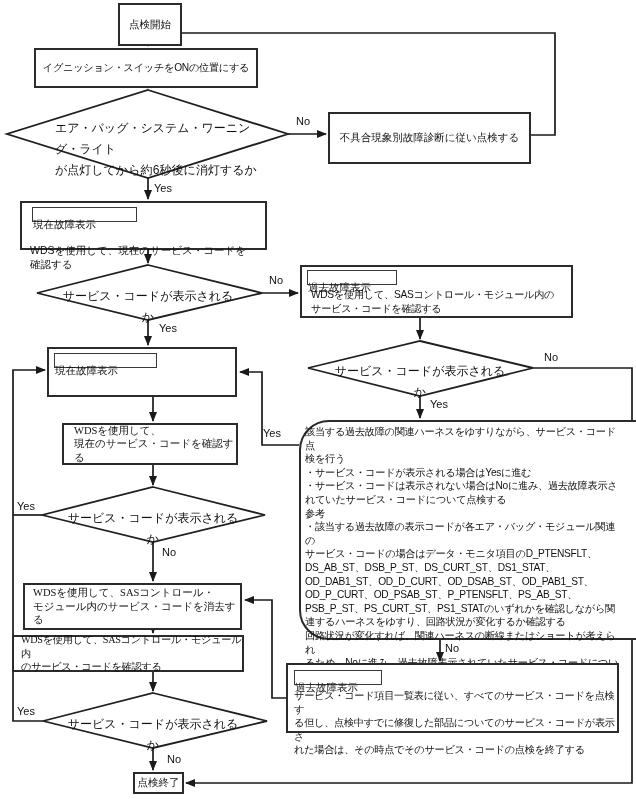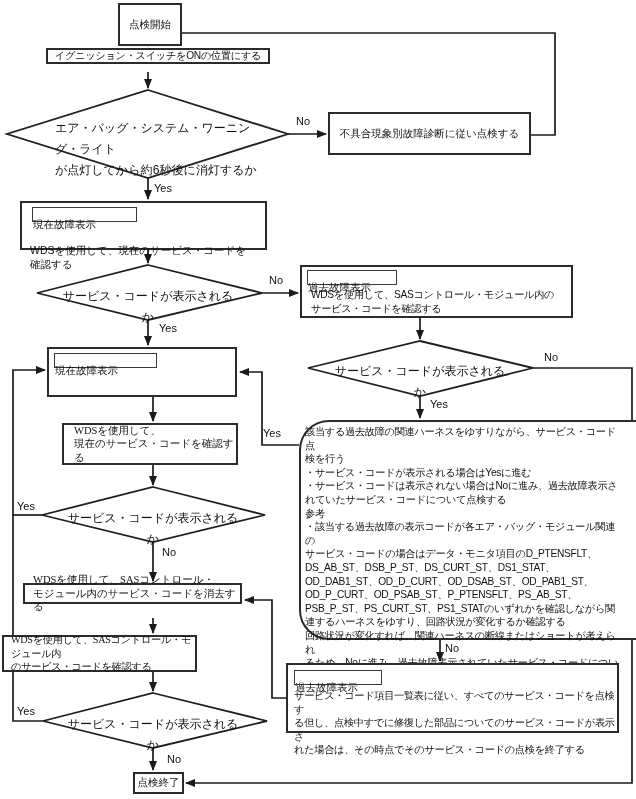--- a/index.html
+++ b/index.html
@@ -57,47 +57,47 @@
       <polyline points="42,515 13,515"></polyline>
       <polyline points="153,542 153,581" marker-end="url(#ah)"></polyline>
       <polyline points="153,618 153,633" marker-end="url(#ah)"></polyline>
       <polyline points="153,672 153,691" marker-end="url(#ah)"></polyline>
       <polyline points="153,748 153,770" marker-end="url(#ah)"></polyline>
     </g>
   </svg>
 
   <div class="box ctr" style="left:118px;top:3px;width:64px;height:43px;">点検開始</div>
 
-  <div class="box ctr sm" style="left:46px;top:48px;width:224px;height:16px;">イグニッション・スイッチをONの位置にする</div>
+  <div class="box ctr sm" style="left:34px;top:48px;width:224px;height:40px;">イグニッション・スイッチをONの位置にする</div>
 
-  <div class="box ctr" style="left:328px;top:112px;width:203px;height:43px;">不具合現象別故障診断に従い点検する</div>
+  <div class="box ctr" style="left:328px;top:112px;width:203px;height:52px;">不具合現象別故障診断に従い点検する</div>
 
   <div class="box" style="left:20px;top:201px;width:247px;height:49px;">
     <div class="tag" style="left:10px;top:4px;width:105px;height:15px;">現在故障表示</div>
     <div class="body" style="left:8px;top:21px;width:232px;margin-top:20px;">WDSを使用して、現在のサービス・コードを
 確認する</div>
   </div>
 
   <div class="box" style="left:300px;top:265px;width:273px;height:53px;">
     <div class="tag" style="left:5px;top:3px;width:90px;height:15px;">過去故障表示</div>
     <div class="body sm" style="left:9px;top:21px;width:260px;">WDSを使用して、SASコントロール・モジュール内の
 サービス・コードを確認する</div>
   </div>
 
   <div class="box" style="left:47px;top:347px;width:190px;height:50px;">
     <div class="tag" style="left:5px;top:4px;width:103px;height:15px;">現在故障表示</div>
   </div>
 
   <div class="box lft" style="left:62px;top:423px;width:176px;height:42px;padding-left:10px;">WDSを使用して、
 現在のサービス・コードを確認する</div>
 
-  <div class="box lft" style="left:23px;top:583px;width:219px;height:21px;padding-left:8px;">WDSを使用して、SASコントロール・
+  <div class="box lft" style="left:23px;top:583px;width:219px;height:47px;padding-left:8px;">WDSを使用して、SASコントロール・
 モジュール内のサービス・コードを消去する</div>
 
-  <div class="box lft sm" style="left:2px;top:635px;width:195px;height:37px;padding-left:7px;">WDSを使用して、SASコントロール・モジュール内
+  <div class="box lft sm" style="left:12px;top:635px;width:232px;height:37px;padding-left:7px;">WDSを使用して、SASコントロール・モジュール内
 のサービス・コードを確認する</div>
 
   <div class="box ctr" style="left:133px;top:772px;width:51px;height:22px;">点検終了</div>
 
   <div class="box sm" style="left:299px;top:420px;width:366px;height:220px;border-radius:30px;">
     <div class="body sm" style="left:4px;top:3px;width:314px;">該当する過去故障の関連ハーネスをゆすりながら、サービス・コード点
 検を行う
 ・サービス・コードが表示される場合はYesに進む
 ・サービス・コードは表示されない場合はNoに進み、過去故障表示さ
 れていたサービス・コードについて点検する

